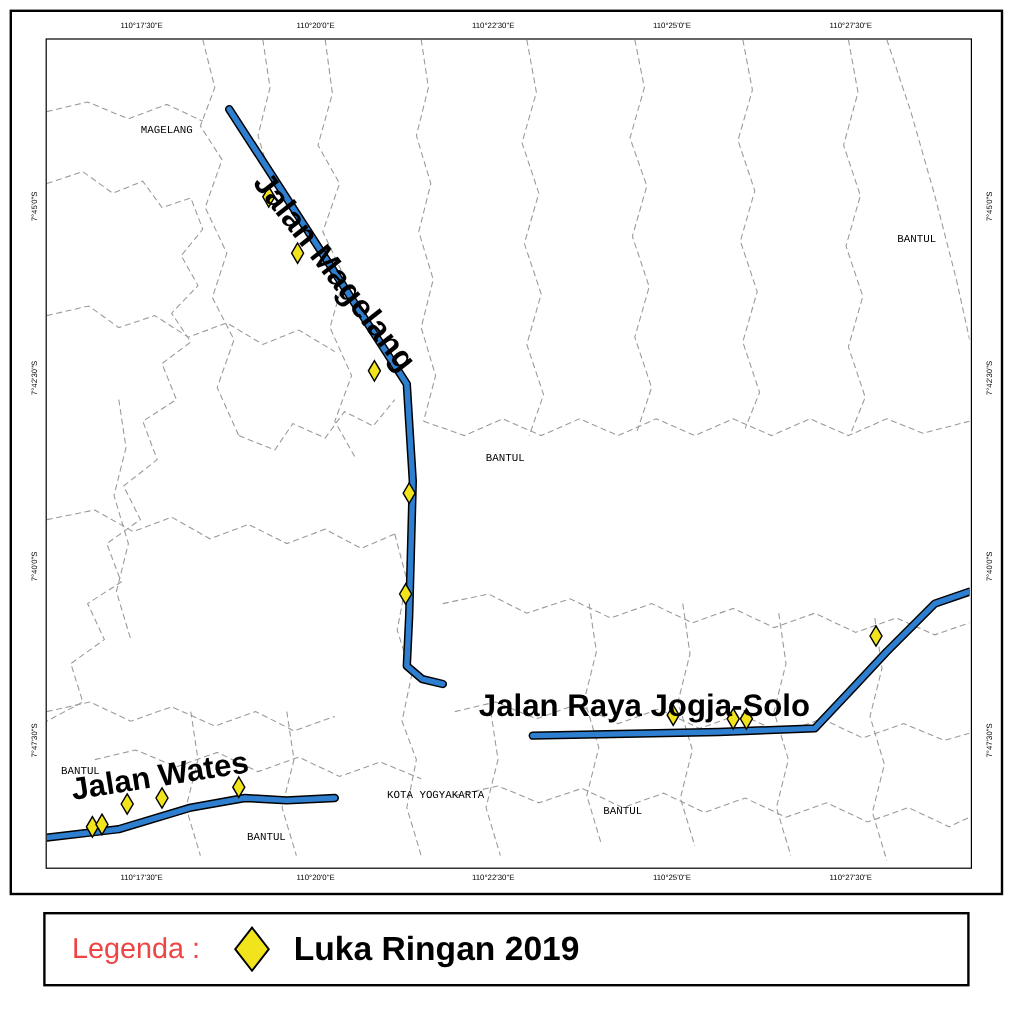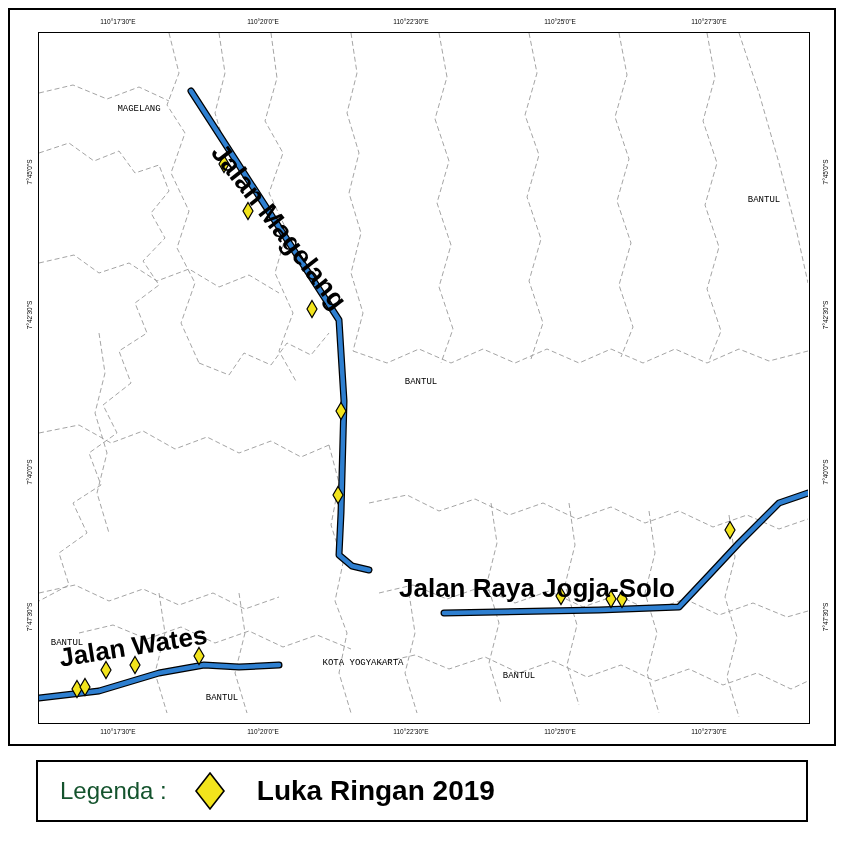--- a/index.html
+++ b/index.html
@@ -94,34 +94,34 @@
     width: 772px;
     height: 62px;
     border: 2px solid #000000;
     box-sizing: border-box;
     background: #ffffff;
     display: flex;
     align-items: center;
   }
   #legend-title {
     font-size: 24px;
-    color: #14532d;
+    color: #ef4444;
     margin-left: 22px;
     white-space: nowrap;
   }
   #legend-symbol {
     margin-left: 26px;
     display: flex;
     align-items: center;
   }
   #legend-text {
     font-size: 28px;
     font-weight: bold;
     color: #000000;
-    margin-left: 30px;
+    margin-left: 18px;
     white-space: nowrap;
   }
 </style>
 </head>
 <body>
 
 <div id="page">
 
   <div id="map-frame">
 

